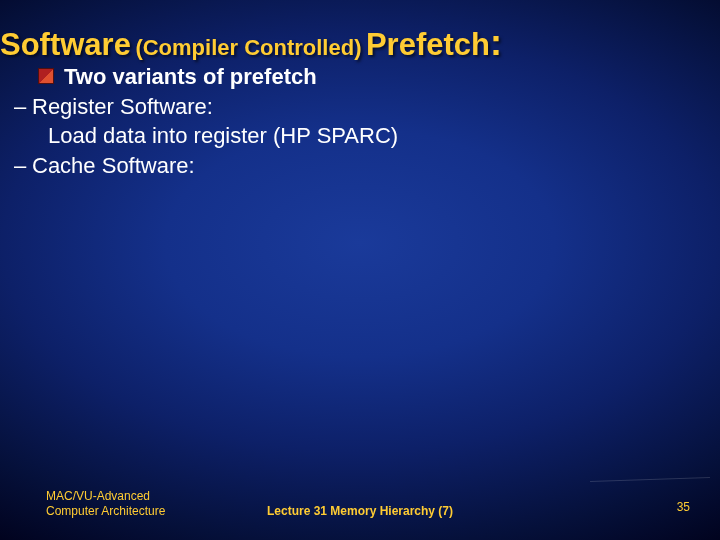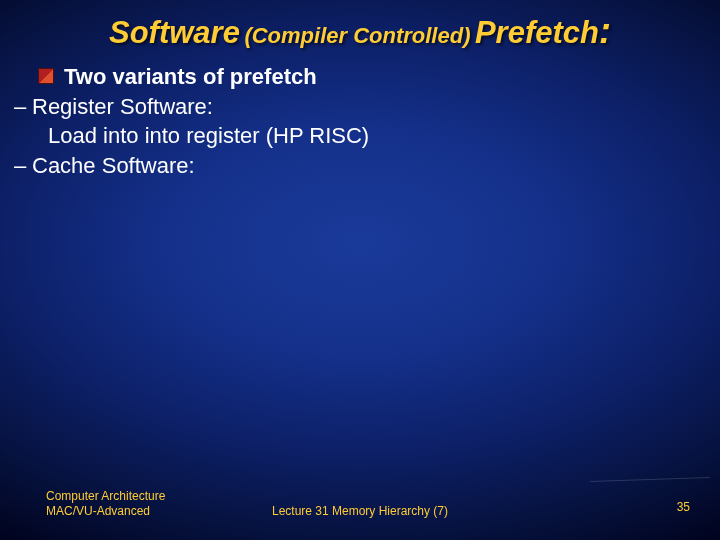--- a/index.html
+++ b/index.html
@@ -13,29 +13,28 @@
   .slide {
     width: 720px;
     height: 540px;
     background: radial-gradient(ellipse 90% 70% at 50% 45%, #1a3a9a 0%, #14308a 30%, #0d2068 55%, #05103a 80%, #000018 100%);
     color: #ffffff;
     position: relative;
     box-sizing: border-box;
   }
   .title {
     position: absolute;
-    top: 10px;
+    top: 22px;
     left: 0;
     right: 0;
-    text-align: center;
+    text-align: left;
     color: #ffcc33;
     font-weight: bold;
     letter-spacing: 0px;
     text-shadow: 2px 2px 3px rgba(0,0,0,0.6);
-    font-style: italic;
   }
   .title .big {
     font-size: 31px;
   }
   .title .med {
     font-size: 22px;
   }
   .title .colon {
     font-size: 36px;
   }
@@ -96,20 +95,21 @@
     left: 46px;
     bottom: 10px;
     line-height: 1.2;
   }
   .foot-mid {
     position: absolute;
     left: 0;
     right: 0;
     text-align: center;
     bottom: 10px;
+    font-weight: bold;
   }
   .foot-right {
     position: absolute;
     right: 30px;
     bottom: 14px;
   }
   .hairline {
     position: absolute;
     bottom: 60px;
     right: 10px;
@@ -134,33 +134,33 @@
 
     <div class="bullet-row">
       <div class="square"></div>
       <div class="bullet-text">Two variants of prefetch</div>
     </div>
 
     <div class="dash-row">
       <div class="dash">–</div>
       <div class="dash-content">Register Software:</div>
     </div>
-    <div class="indent">Load into into register (HP RISC)</div>
+    <div class="indent">Load data into register (HP SPARC)</div>
 
     <div class="dash-row">
       <div class="dash">–</div>
       <div class="dash-content">Cache Software:</div>
     </div>
 
   </div>
 
   <div class="hairline"></div>
 
   <div class="footer">
     <div class="foot-left">
+      <div>MAC/VU-Advanced</div>
       <div>Computer Architecture</div>
-      <div>MAC/VU-Advanced</div>
     </div>
     <div class="foot-mid">Lecture 31 Memory Hierarchy (7)</div>
     <div class="foot-right">35</div>
   </div>
 
 </div>
 
 </body></html>

